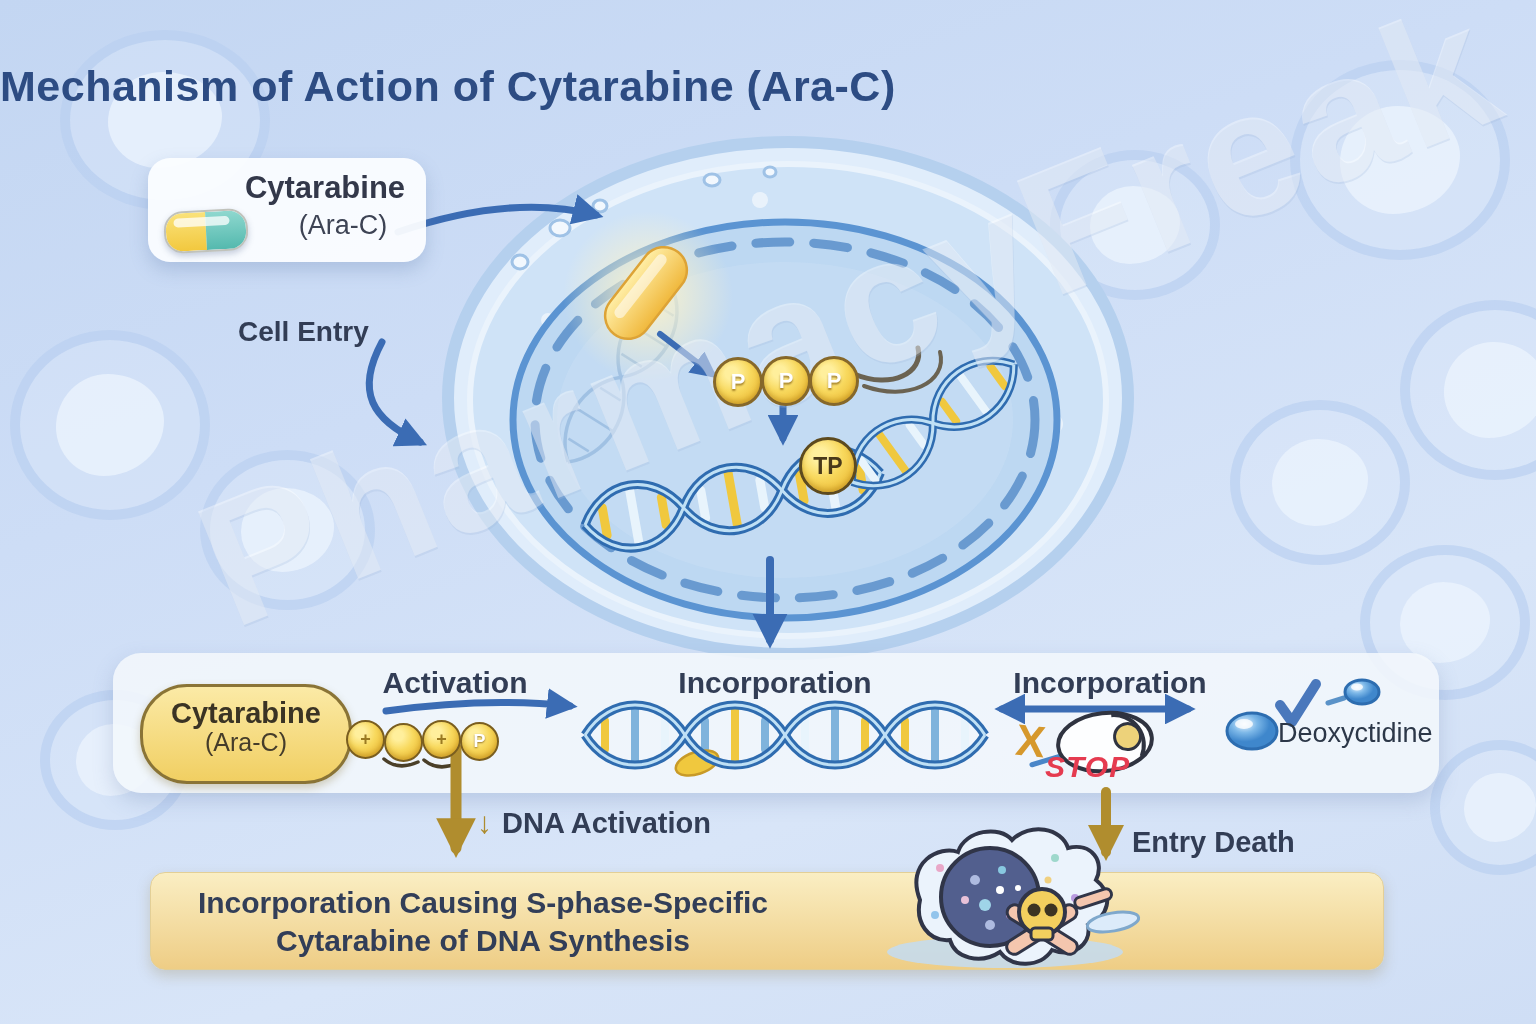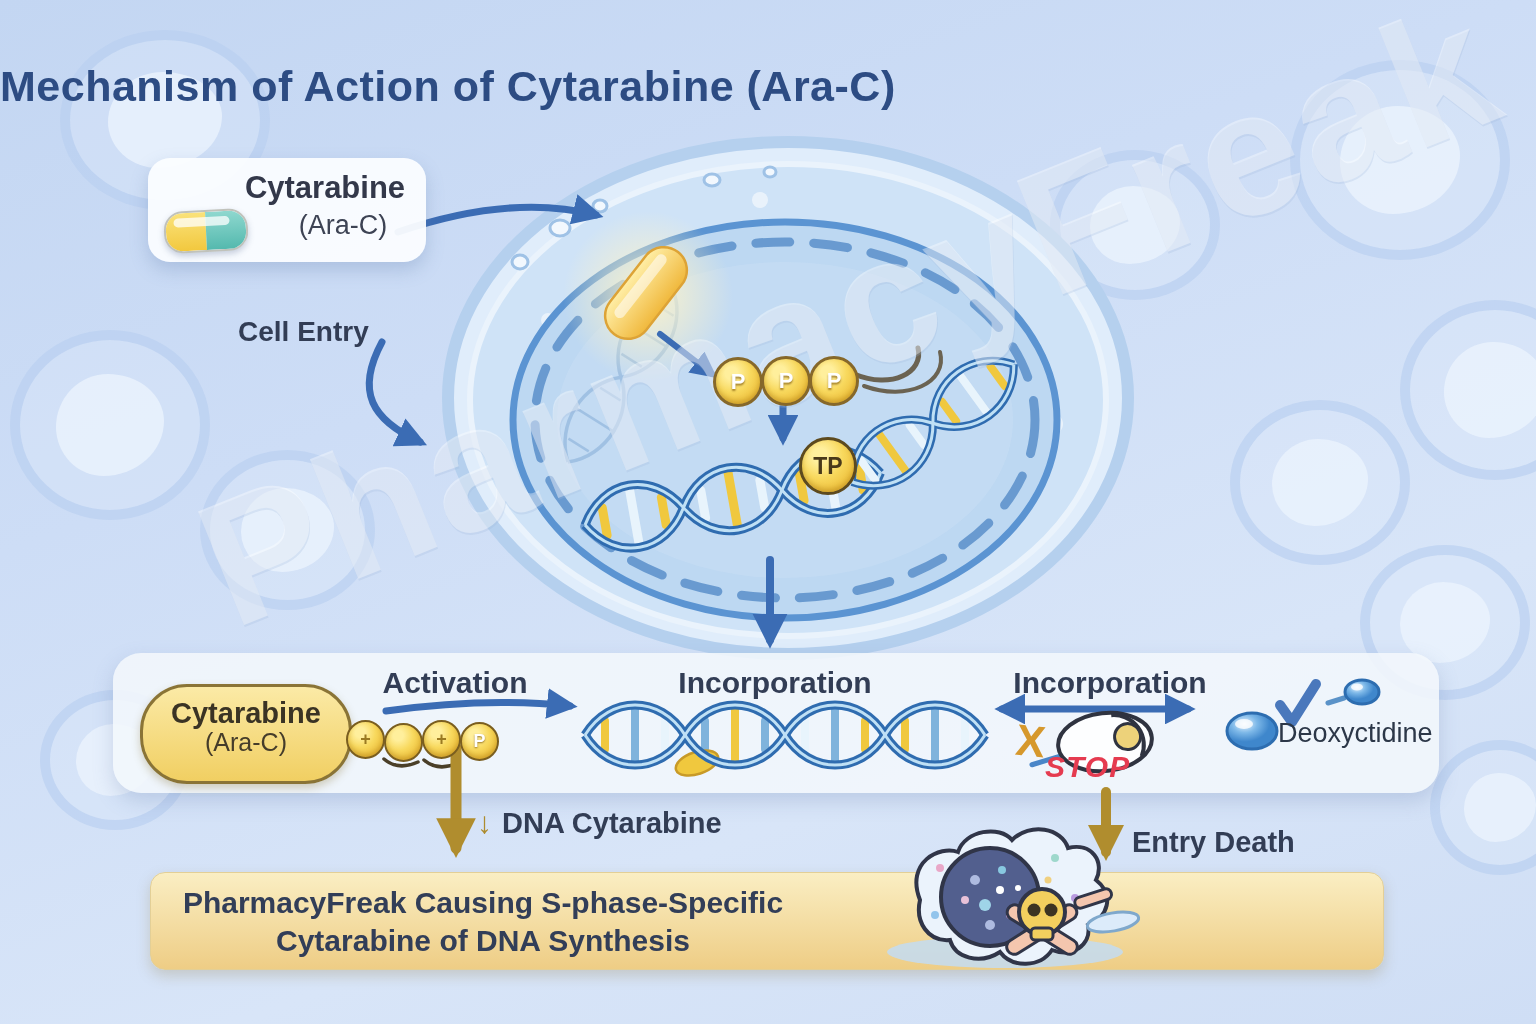--- a/index.html
+++ b/index.html
@@ -342,23 +342,23 @@
         <circle cx="1034" cy="910" r="6.5" fill="#3c3422"></circle>
           <circle cx="1051" cy="910" r="6.5" fill="#3c3422"></circle>
       </g>
       <g transform="rotate(-10 1113 922)">
         <ellipse cx="1113" cy="922" rx="26" ry="9" fill="#dcebfa" stroke="#7fa8cc" stroke-width="3"></ellipse>
       </g>
     </g>
   </svg>
 
   <div class="abs lbl dnasyn">
-    <span class="g">↓</span><span>DNA Cytarabine</span>
+    <span class="g">↓</span><span>DNA Activation</span>
   </div>
   <div class="abs lbl celldeath">Entry Death</div>
 
   <div class="abs banner"></div>
   <div class="abs banner-text">
-    <div>PharmacyFreak Causing S-phase-Specific</div>
+    <div>Incorporation Causing S-phase-Specific</div>
     <div>Cytarabine of DNA Synthesis</div>
   </div>
 
 </div>
 
 </body></html>

